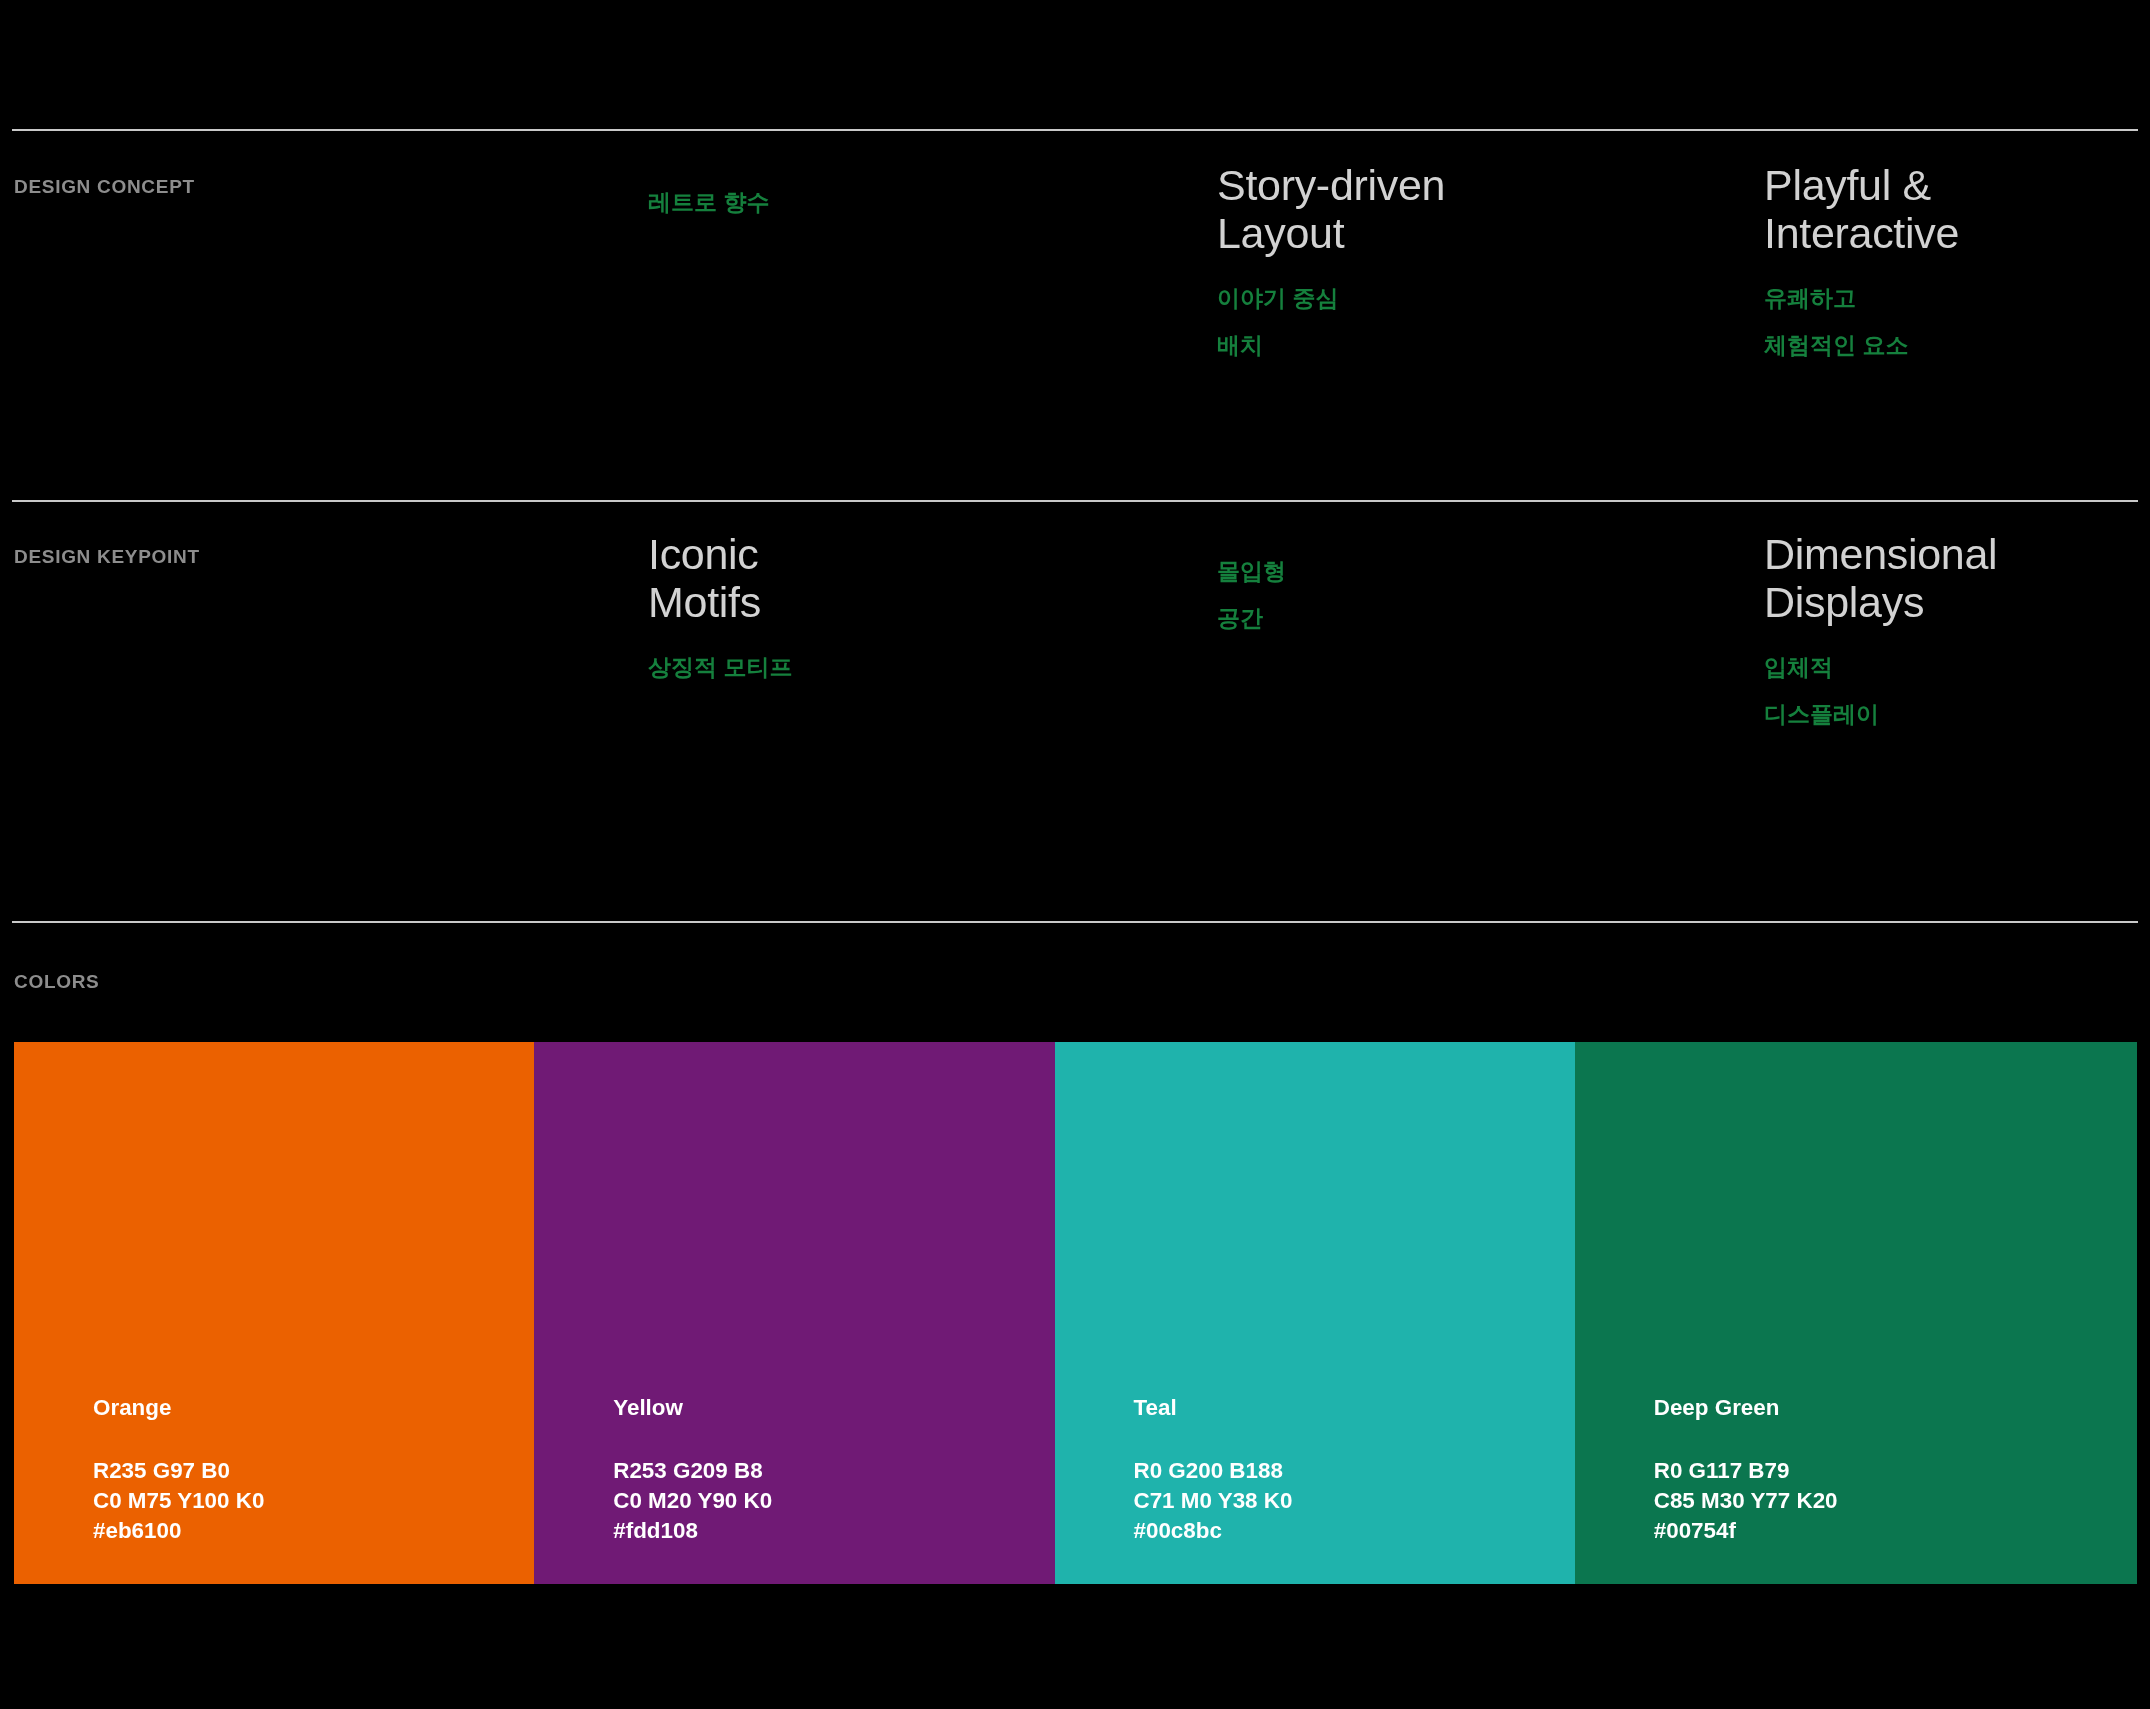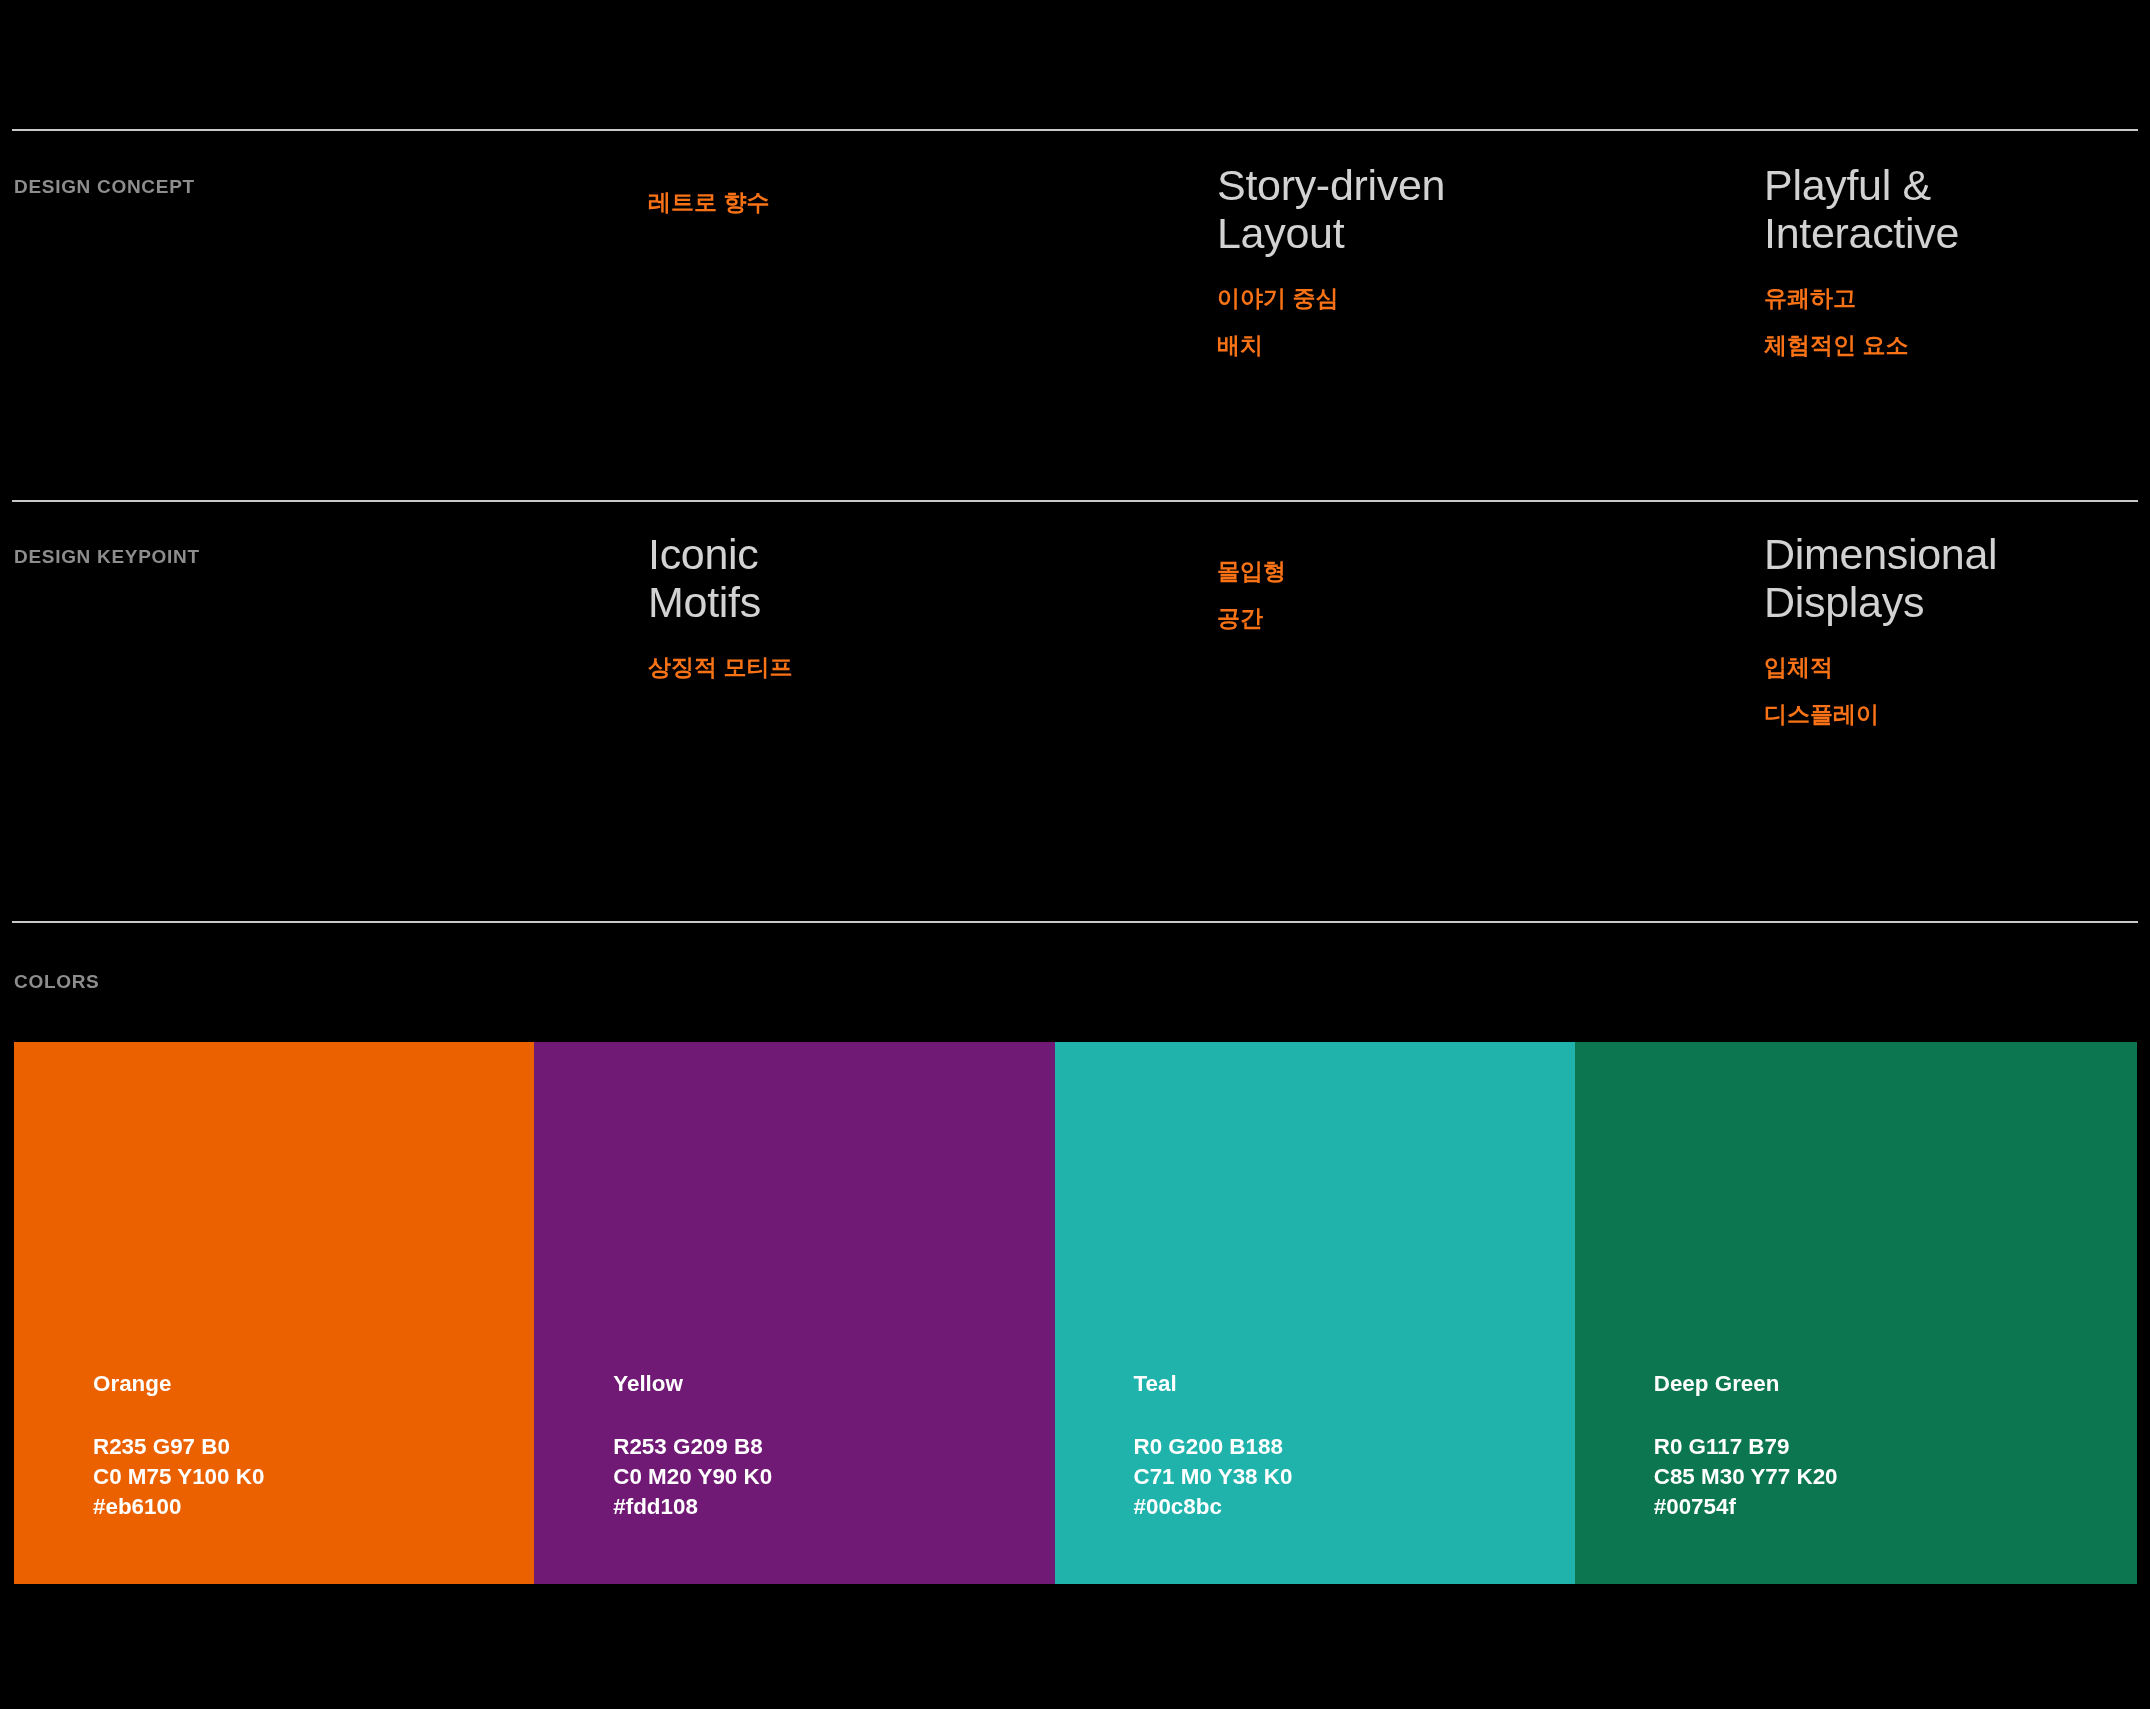--- a/index.html
+++ b/index.html
@@ -45,41 +45,41 @@
     font-weight: 400;
     color: #d2d2d2;
     letter-spacing: -0.3px;
     white-space: pre-line;
   }
   .col-sub {
     margin-top: 18px;
     font-size: 23px;
     line-height: 47px;
     font-weight: 700;
-    color: #f97316;
+    color: #15803d;
     white-space: pre-line;
   }
 
   
   #colors-strip {
     position: absolute;
     left: 14px;
     top: 1042px;
     width: 2123px;
     height: 542px;
     display: flex;
   }
   .swatch {
     flex: 1 1 0;
     position: relative;
   }
   .swatch-inner {
     position: absolute;
     left: 79px;
-    bottom: 62px;
+    bottom: 38px;
     color: #ffffff;
   }
   .swatch-name {
     font-size: 22.4px;
     font-weight: 700;
     line-height: 26px;
     margin-bottom: 35px;
     white-space: nowrap;
   }
   .swatch-spec {

